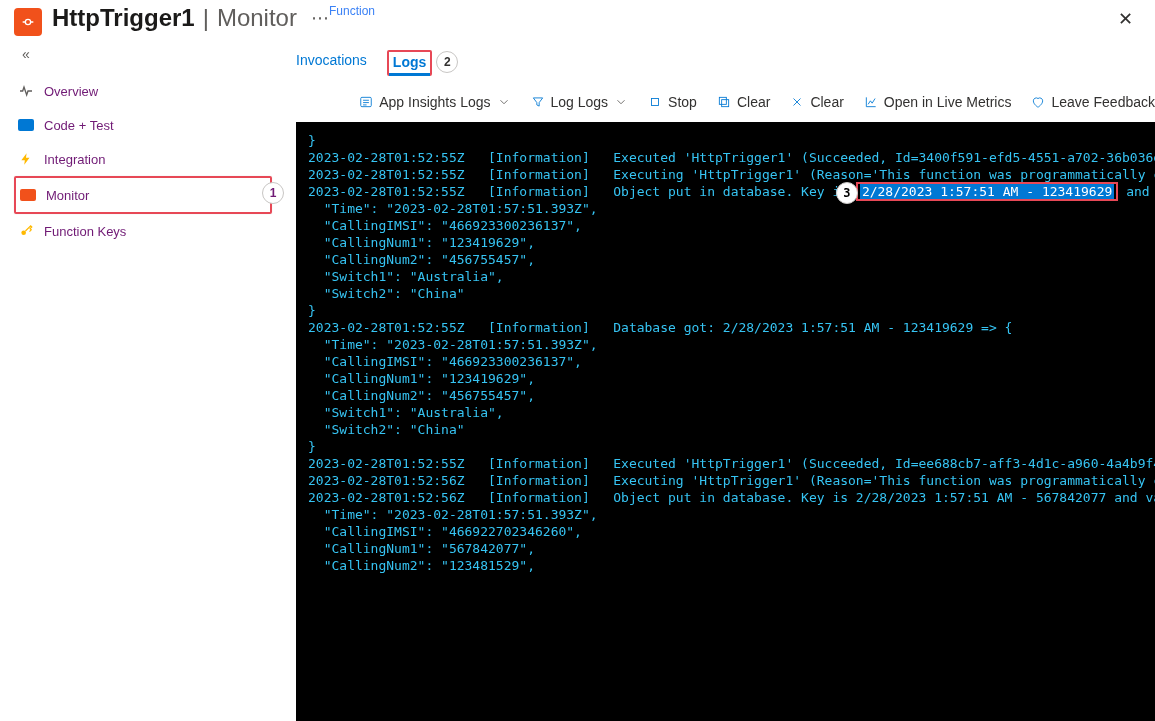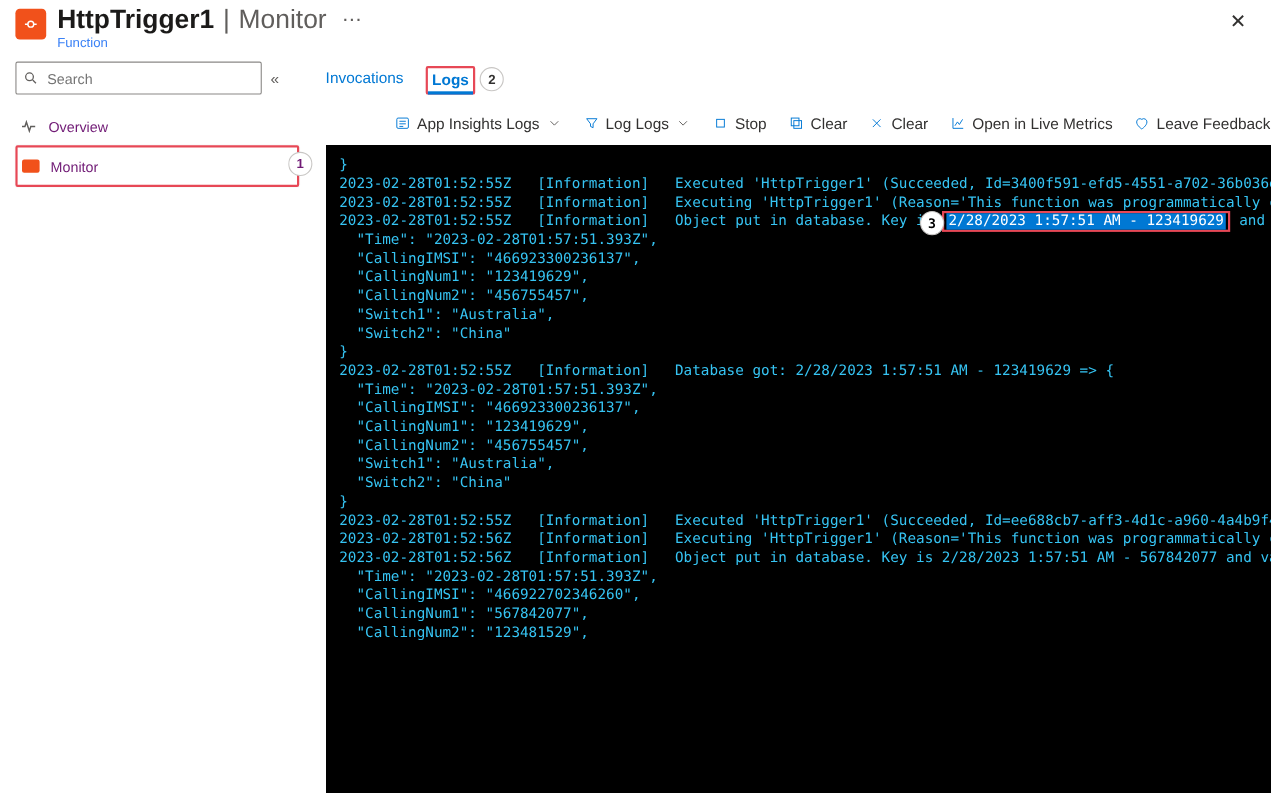--- a/index.html
+++ b/index.html
@@ -1,21 +1,21 @@
 <!DOCTYPE html>
 <html><head>
 <meta charset="utf-8">
 <style>
   html,body{margin:0;padding:0;font-family:"Segoe UI",Arial,sans-serif;background:#fff;color:#323130;font-size:13px;}
   .page{display:flex;flex-direction:column;width:1155px;height:721px;overflow:hidden;}
   
   .header{display:flex;align-items:flex-start;padding:4px 14px 0 14px;}
   .func-icon{width:28px;height:28px;background:#f1511b;border-radius:4px;display:flex;align-items:center;justify-content:center;margin-right:10px;margin-top:4px;flex:none;}
   .func-icon svg{width:16px;height:16px;stroke:#fff;fill:none;stroke-width:2;}
-  .title-area{display:flex;flex-direction:column;}
+  .title-area{display:flex;flex-direction:row;}
   .title-line{display:flex;align-items:center;gap:8px;}
   .title-line h1{margin:0;font-size:24px;font-weight:600;color:#1b1a19;}
   .title-line .sep{font-size:24px;color:#605e5c;}
   .title-line .sub{font-size:24px;color:#605e5c;}
   .title-line .ell{color:#605e5c;font-size:18px;margin-left:6px;cursor:pointer;}
   .subtitle{font-size:12px;color:#3b82f6;}
   .close{margin-left:auto;font-size:18px;color:#323130;cursor:pointer;padding:4px 8px;}
   
   .body{display:flex;flex:1;overflow:hidden;}
   .sidebar{width:258px;flex:none;padding:10px 0 0 14px;border-right:0;}
@@ -72,50 +72,66 @@
         <span class="ell">⋯</span>
       </div>
       <div class="subtitle">Function</div>
     </div>
     <div class="close">✕</div>
   </div>
 
   <div class="body">
     <div class="sidebar">
       <div class="search-row">
-        <div class="search">
-          <svg viewBox="0 0 24 24">
-              <circle cx="10" cy="10" r="6"></circle>
-              <path d="M20 20l-5-5"></path>
-            </svg>
-          <input placeholder="Search" style="">
-        </div>
         <span class="collapse">«</span>
       </div>
 
       <div class="nav-item">
         <span class="ic">
           <svg class="ic-pulse" viewBox="0 0 24 24" width="16" height="16" fill="none" stroke="currentColor" stroke-width="2">
               <path d="M3 12h4l2-6 4 12 2-6h6"></path>
             </svg>
         </span>
         <span>Overview</span>
       </div>
 
 
-
+      <div class="nav-item">
+        <span class="ic">
+            <span class="ic-code"></span>
+          </span>
+        <span>Code + Test</span>
+      </div>
+
+      <div class="nav-item">
+        <span class="ic ic-int">
+          <svg viewBox="0 0 24 24" width="14" height="14" fill="#ffb900">
+              <path d="M13 2 4 14h6l-1 8 9-12h-6z"></path>
+            </svg>
+        </span>
+        <span>Integration</span>
+      </div>
 
       <div class="nav-item selected boxed">
         <span class="ic">
             <span class="ic-mon"></span>
           </span>
         <span>Monitor</span>
         <span class="badge-num">1</span>
       </div>
 
+      <div class="nav-item">
+        <span class="ic ic-key">
+          <svg viewBox="0 0 24 24" width="14" height="14" fill="#ffb900">
+              <circle cx="8" cy="15" r="4"></circle>
+              <path d="M11 12 20 3l2 2-3 3 2 2-3 3" stroke="#ffb900" stroke-width="2" fill="none"></path>
+            </svg>
+        </span>
+        <span>Function Keys</span>
+      </div>
     </div>
 
     <div class="main">
       <div class="tabs">
         <span class="tab">Invocations</span>
         <span style="display:inline-flex;align-items:center;">
           <span class="tab boxed active-underline">Logs</span>
           <span class="tab-badge">2</span>
         </span>
       </div>

